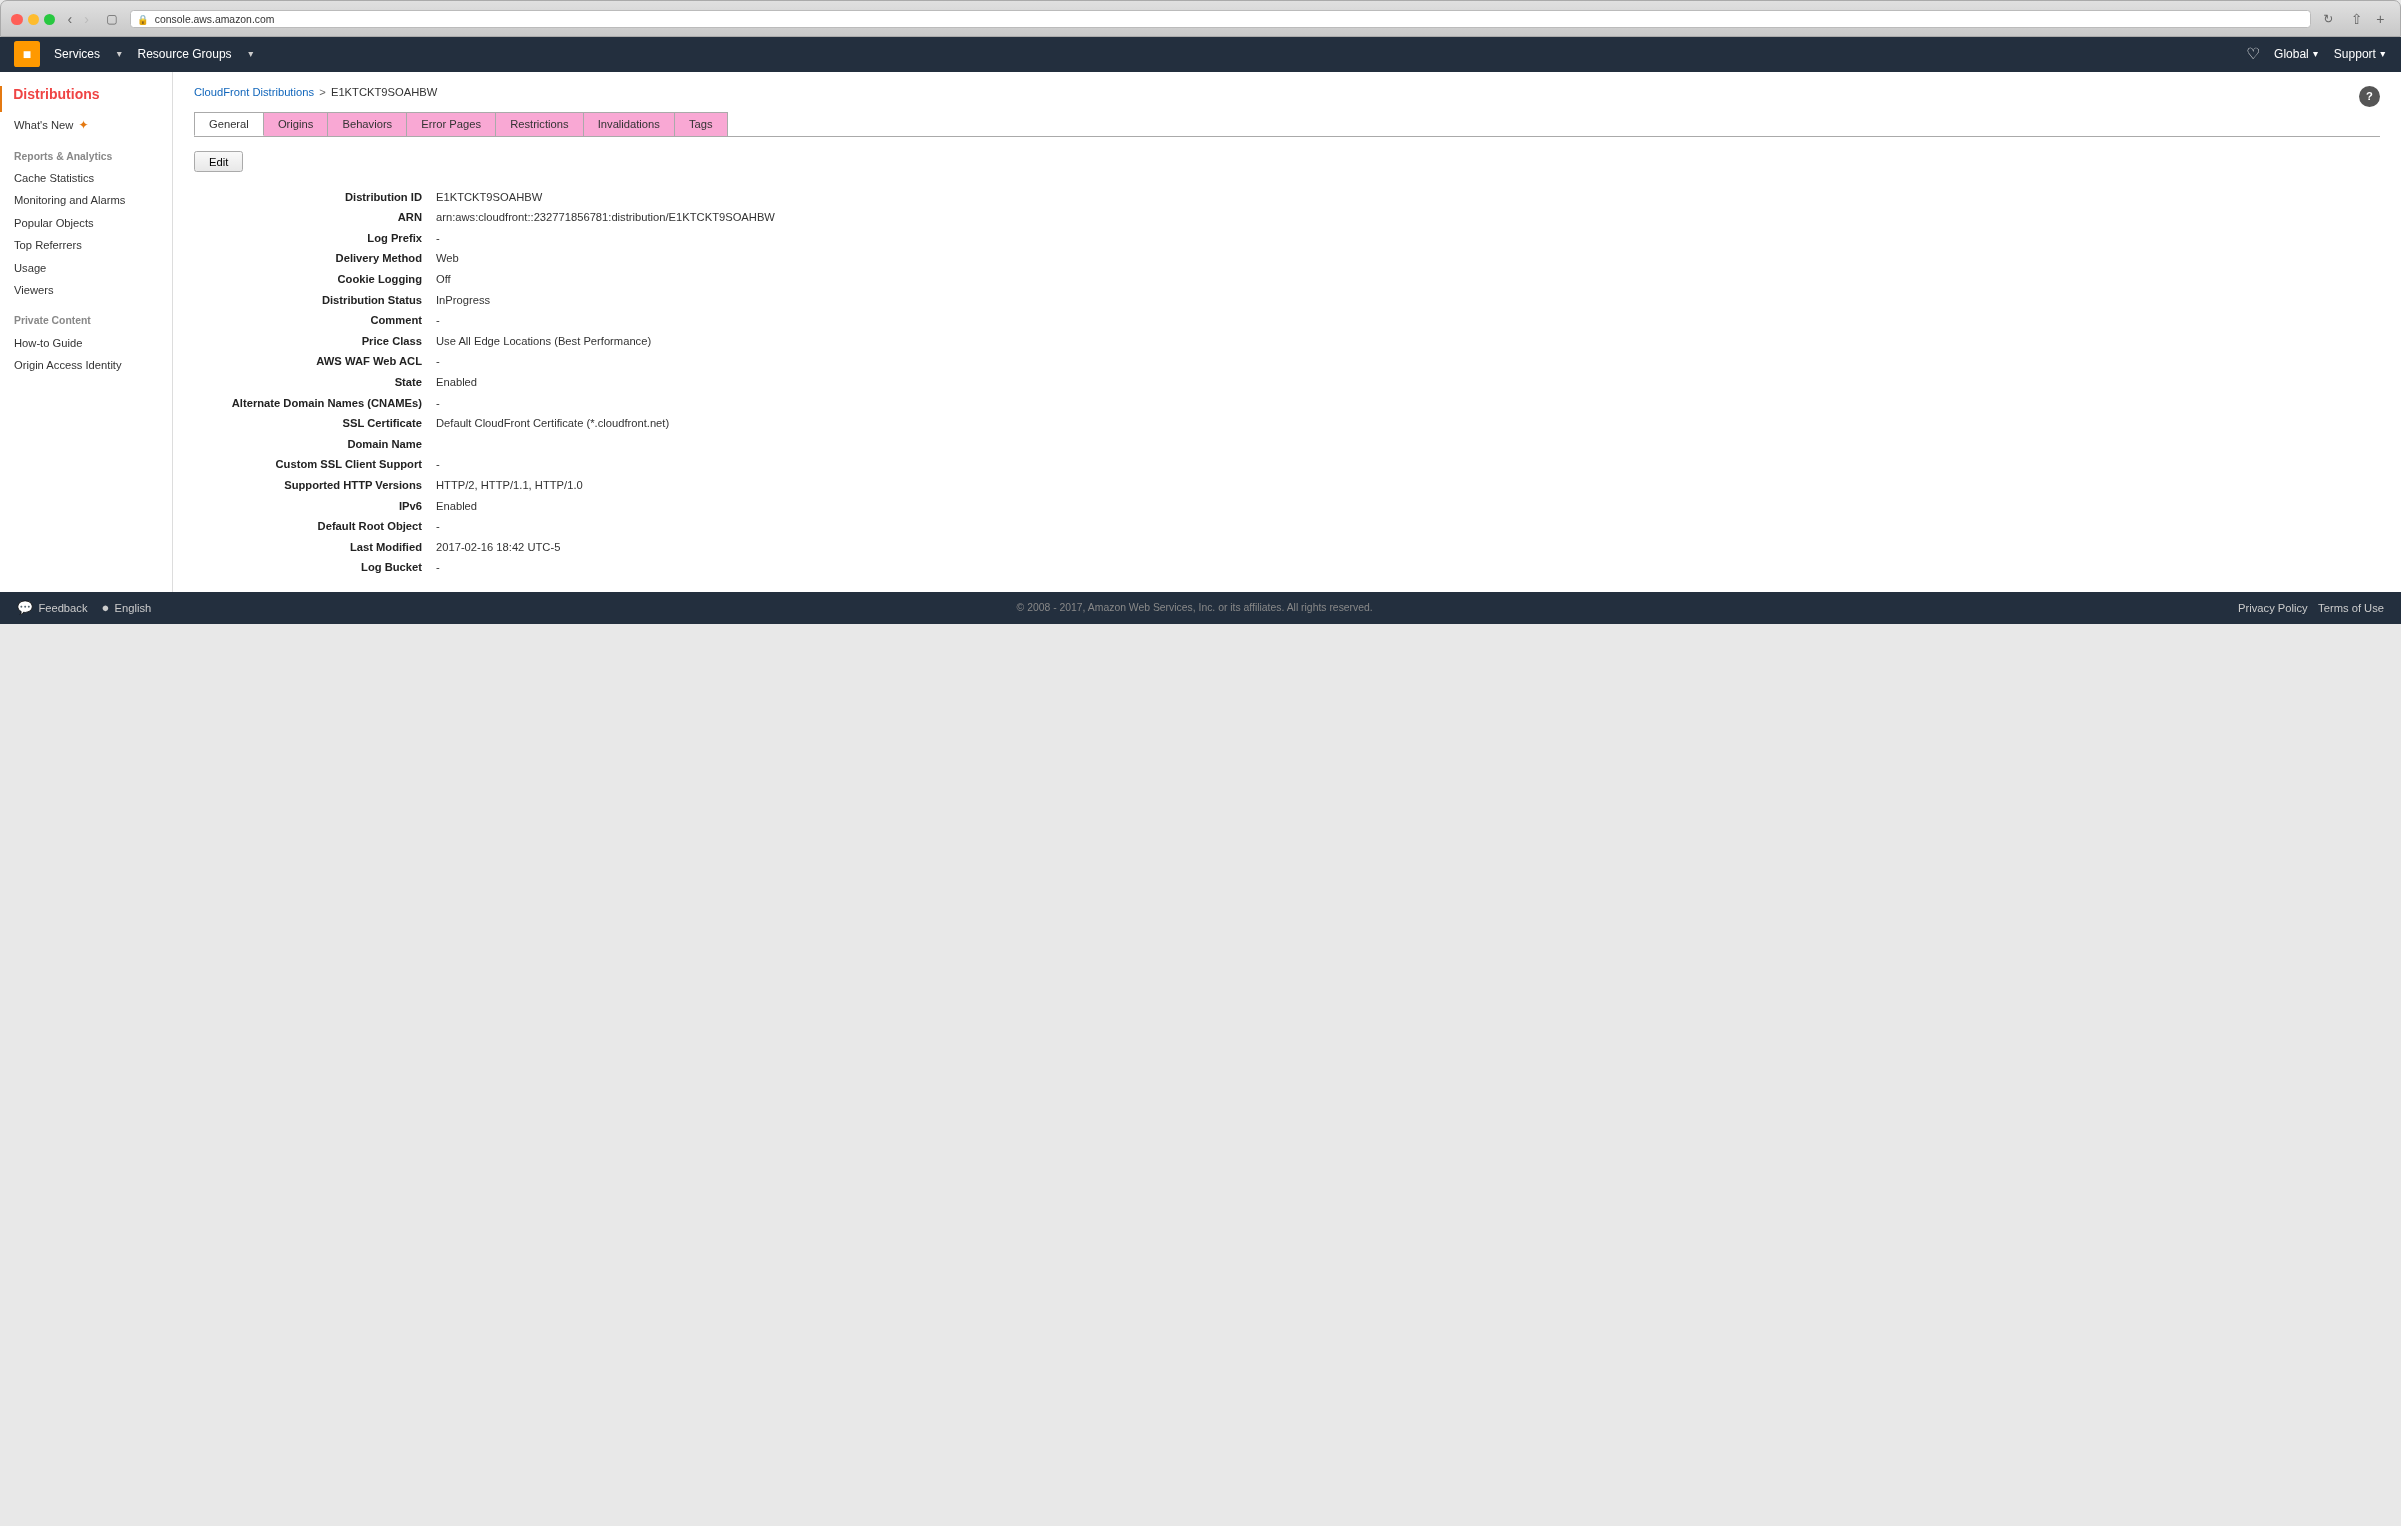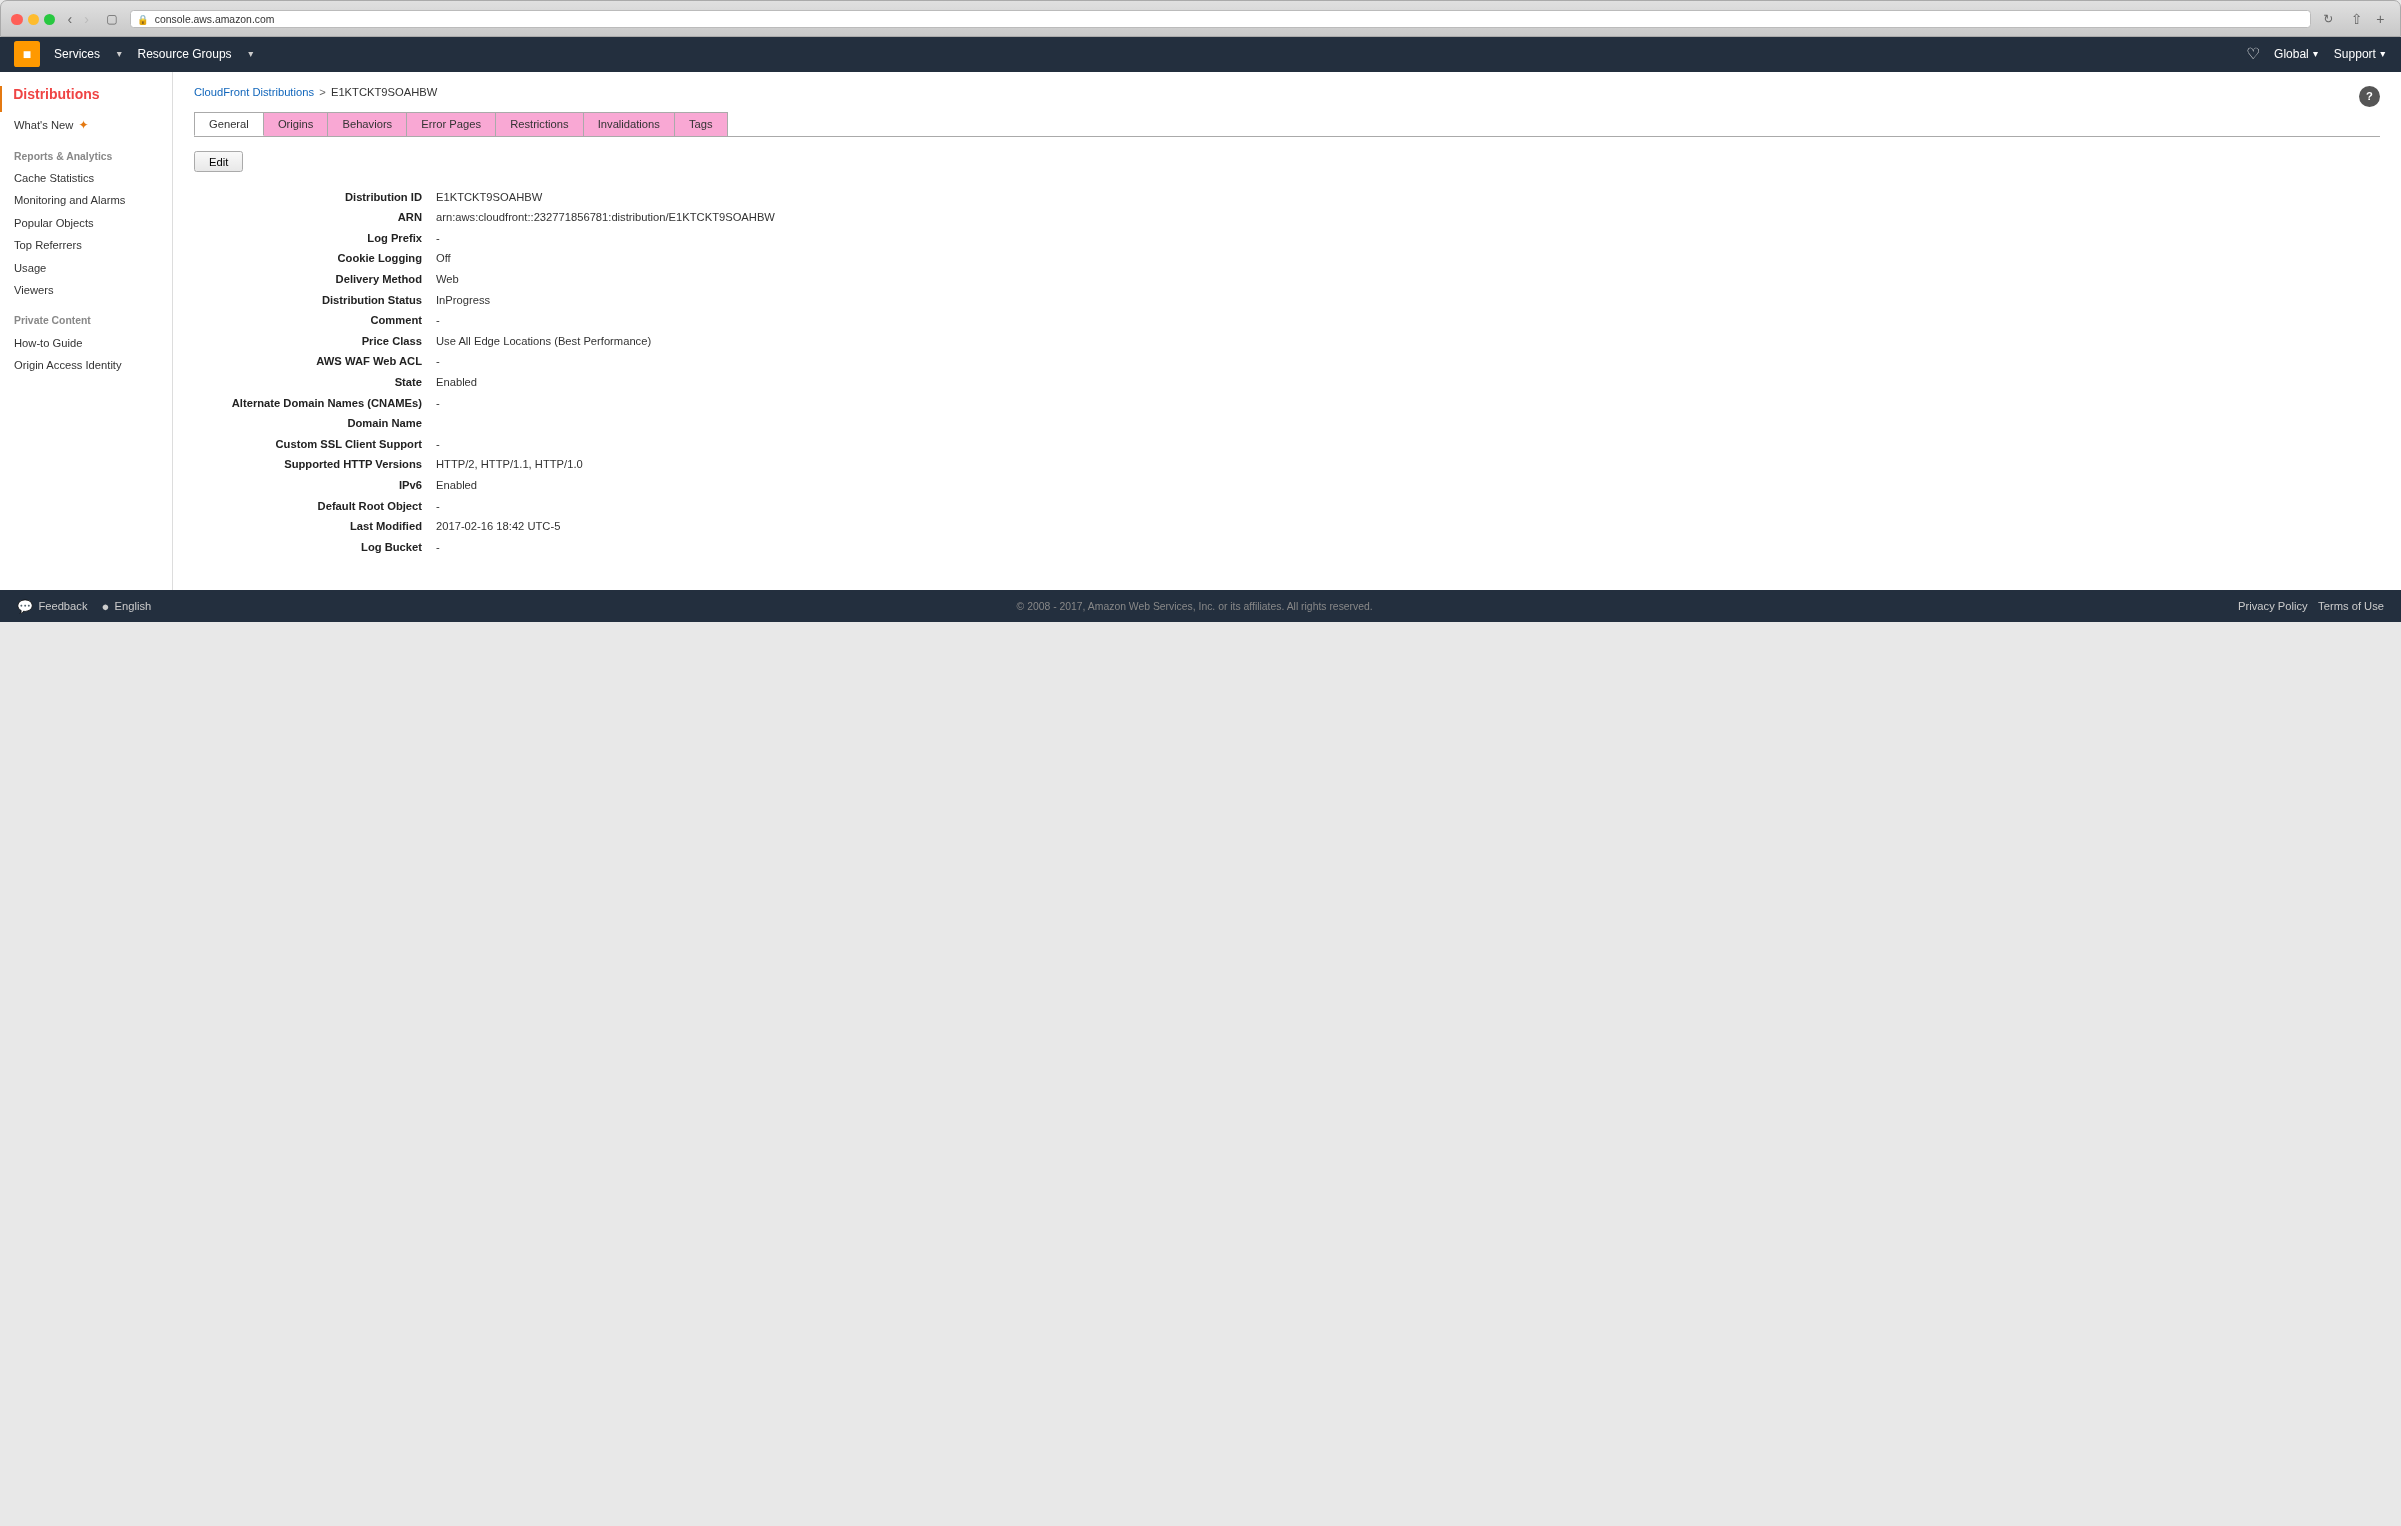--- a/index.html
+++ b/index.html
@@ -338,28 +338,28 @@
         </div>
         <div class="details-row">
           <div class="detail-label">ARN</div>
           <div class="detail-value">arn:aws:cloudfront::232771856781:distribution/E1KTCKT9SOAHBW</div>
         </div>
         <div class="details-row">
           <div class="detail-label">Log Prefix</div>
           <div class="detail-value">-</div>
         </div>
         <div class="details-row">
+          <div class="detail-label">Delivery Method</div>
+          <div class="detail-value">Web</div>
+        </div>
+        <div class="details-row">
           <div class="detail-label">Cookie Logging</div>
           <div class="detail-value">Off</div>
         </div>
         <div class="details-row">
-          <div class="detail-label">Delivery Method</div>
-          <div class="detail-value">Web</div>
-        </div>
-        <div class="details-row">
           <div class="detail-label">Distribution Status</div>
           <div class="detail-value">InProgress</div>
         </div>
         <div class="details-row">
           <div class="detail-label">Comment</div>
           <div class="detail-value">-</div>
         </div>
         <div class="details-row">
           <div class="detail-label">Price Class</div>
           <div class="detail-value">Use All Edge Locations (Best Performance)</div>
@@ -368,20 +368,24 @@
           <div class="detail-label">AWS WAF Web ACL</div>
           <div class="detail-value">-</div>
         </div>
         <div class="details-row">
           <div class="detail-label">State</div>
           <div class="detail-value">Enabled</div>
         </div>
         <div class="details-row">
           <div class="detail-label">Alternate Domain Names (CNAMEs)</div>
           <div class="detail-value">-</div>
+        </div>
+        <div class="details-row">
+          <div class="detail-label">SSL Certificate</div>
+          <div class="detail-value">Default CloudFront Certificate (*.cloudfront.net)</div>
         </div>
         <div class="details-row domain-name-row">
           <div class="detail-label">Domain Name</div>
         </div>
         <div class="details-row">
           <div class="detail-label">Custom SSL Client Support</div>
           <div class="detail-value">-</div>
         </div>
         <div class="details-row">
           <div class="detail-label">Supported HTTP Versions</div>

